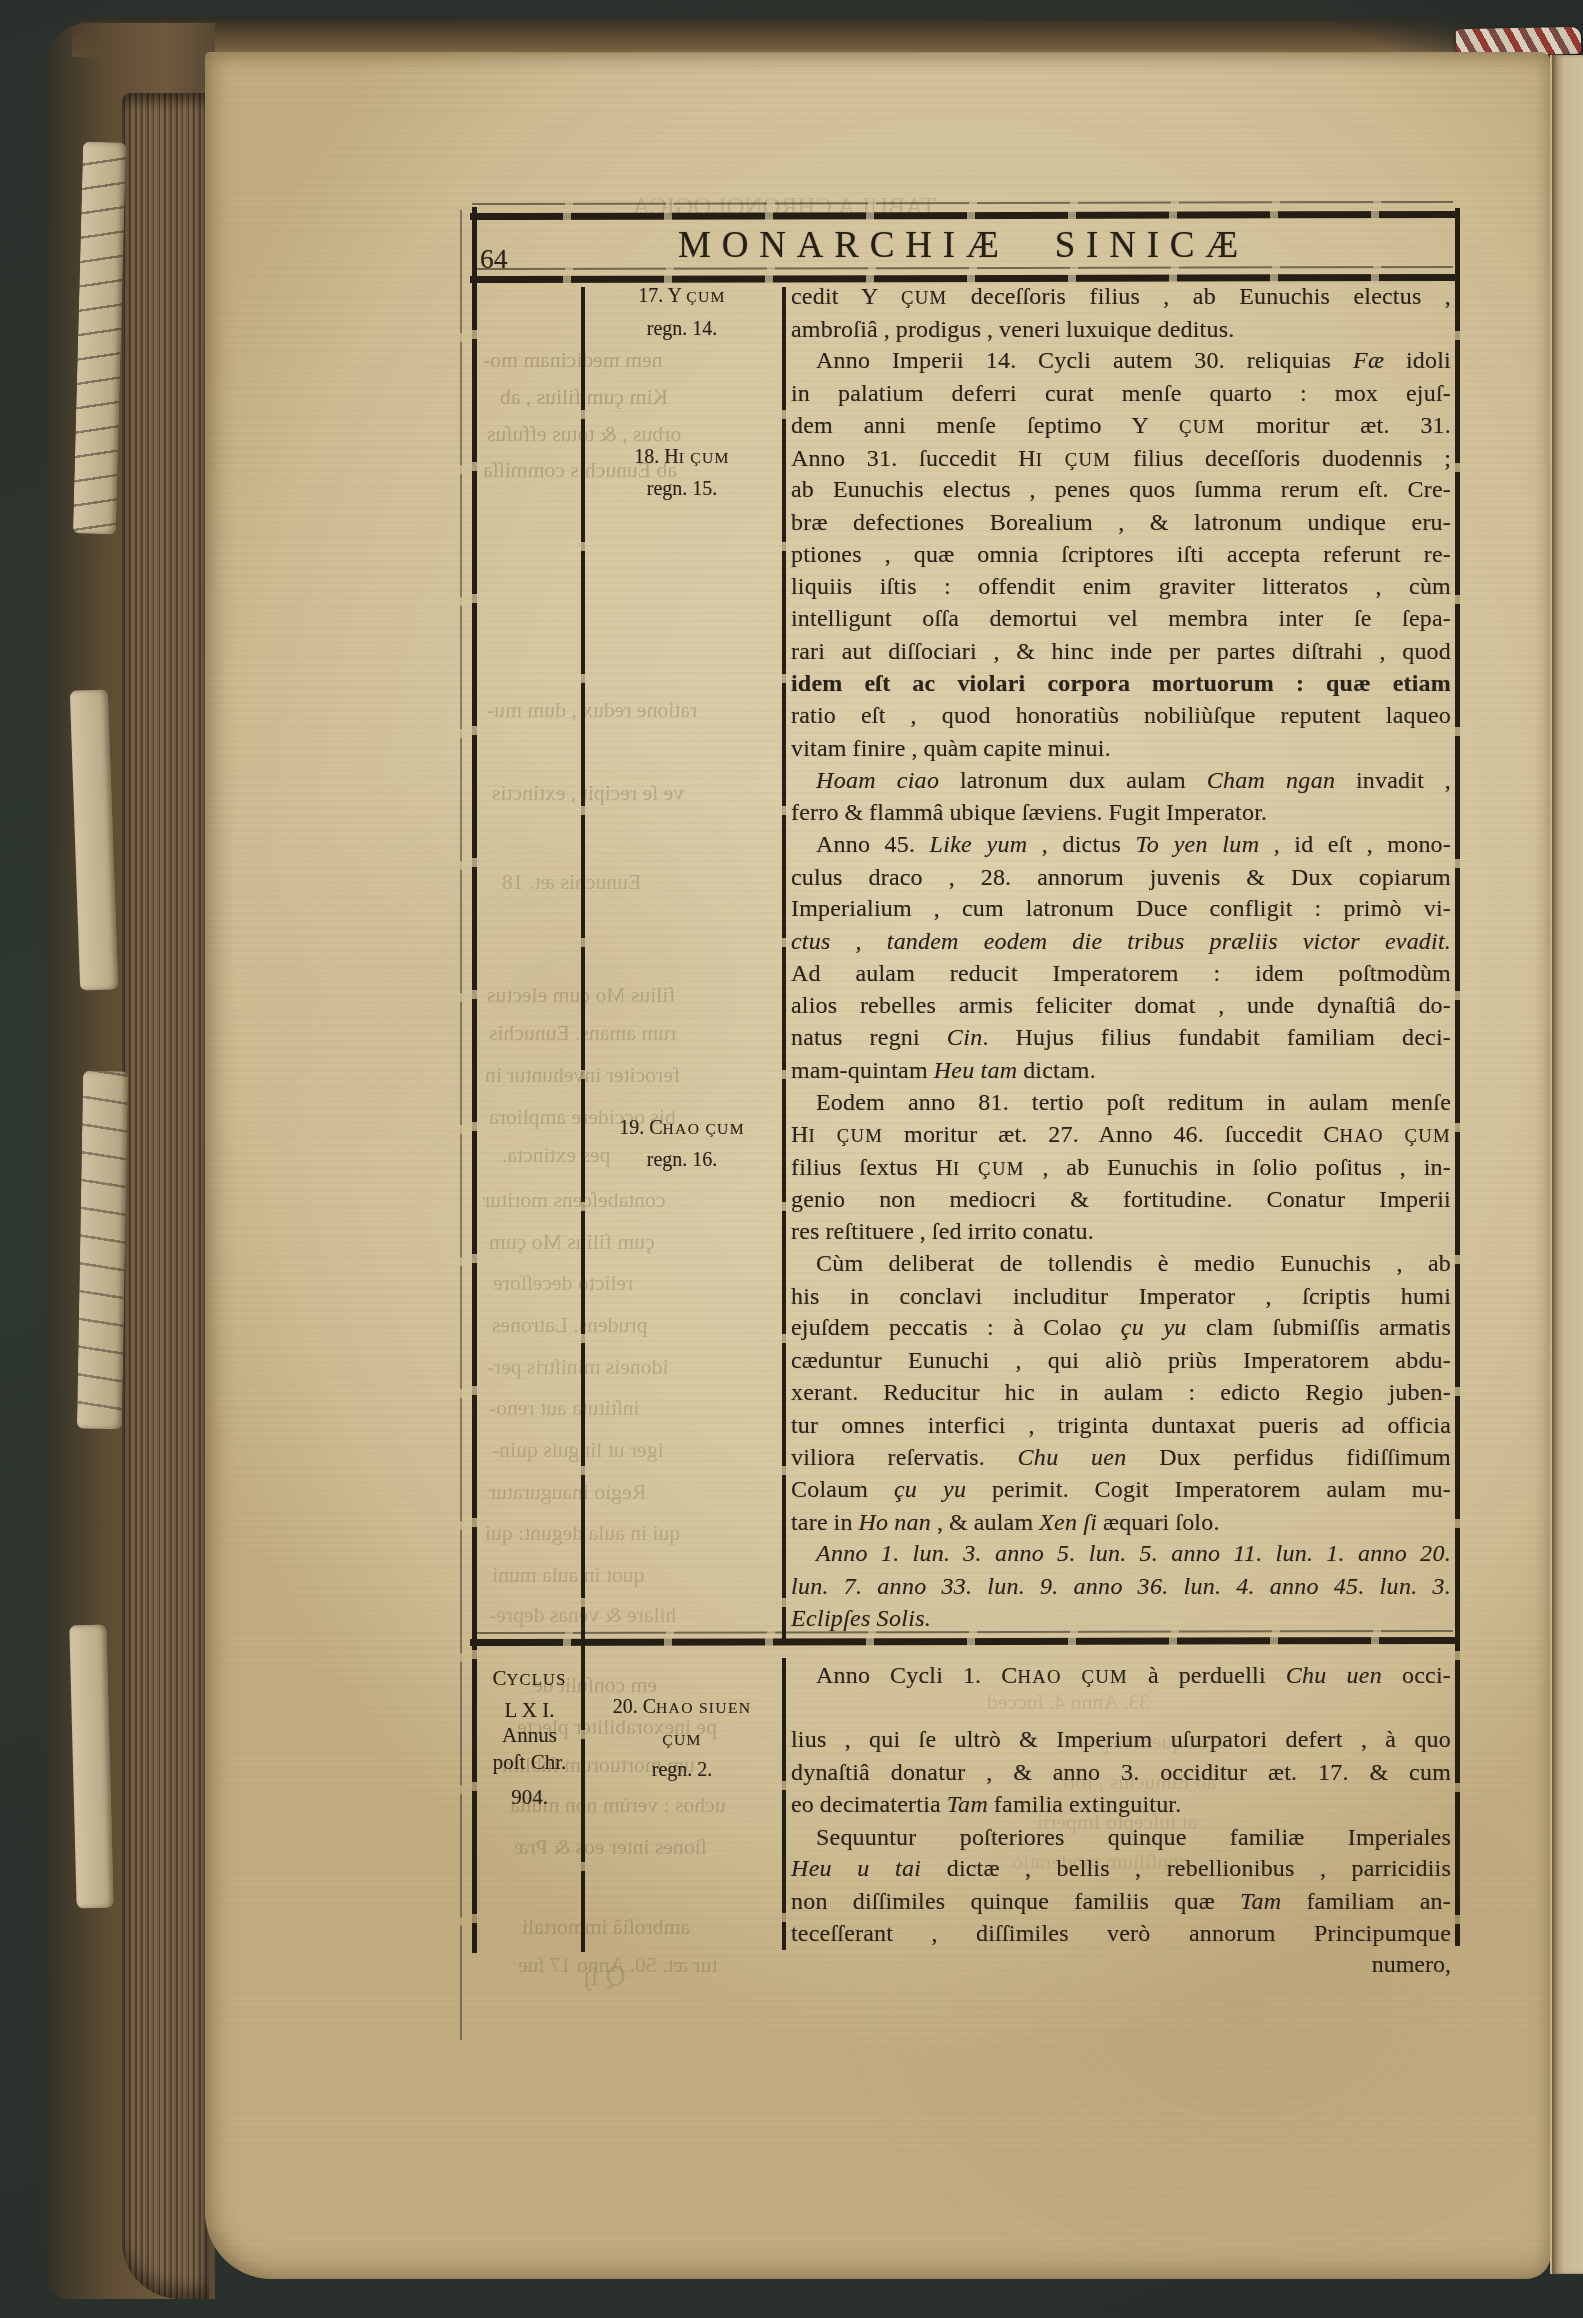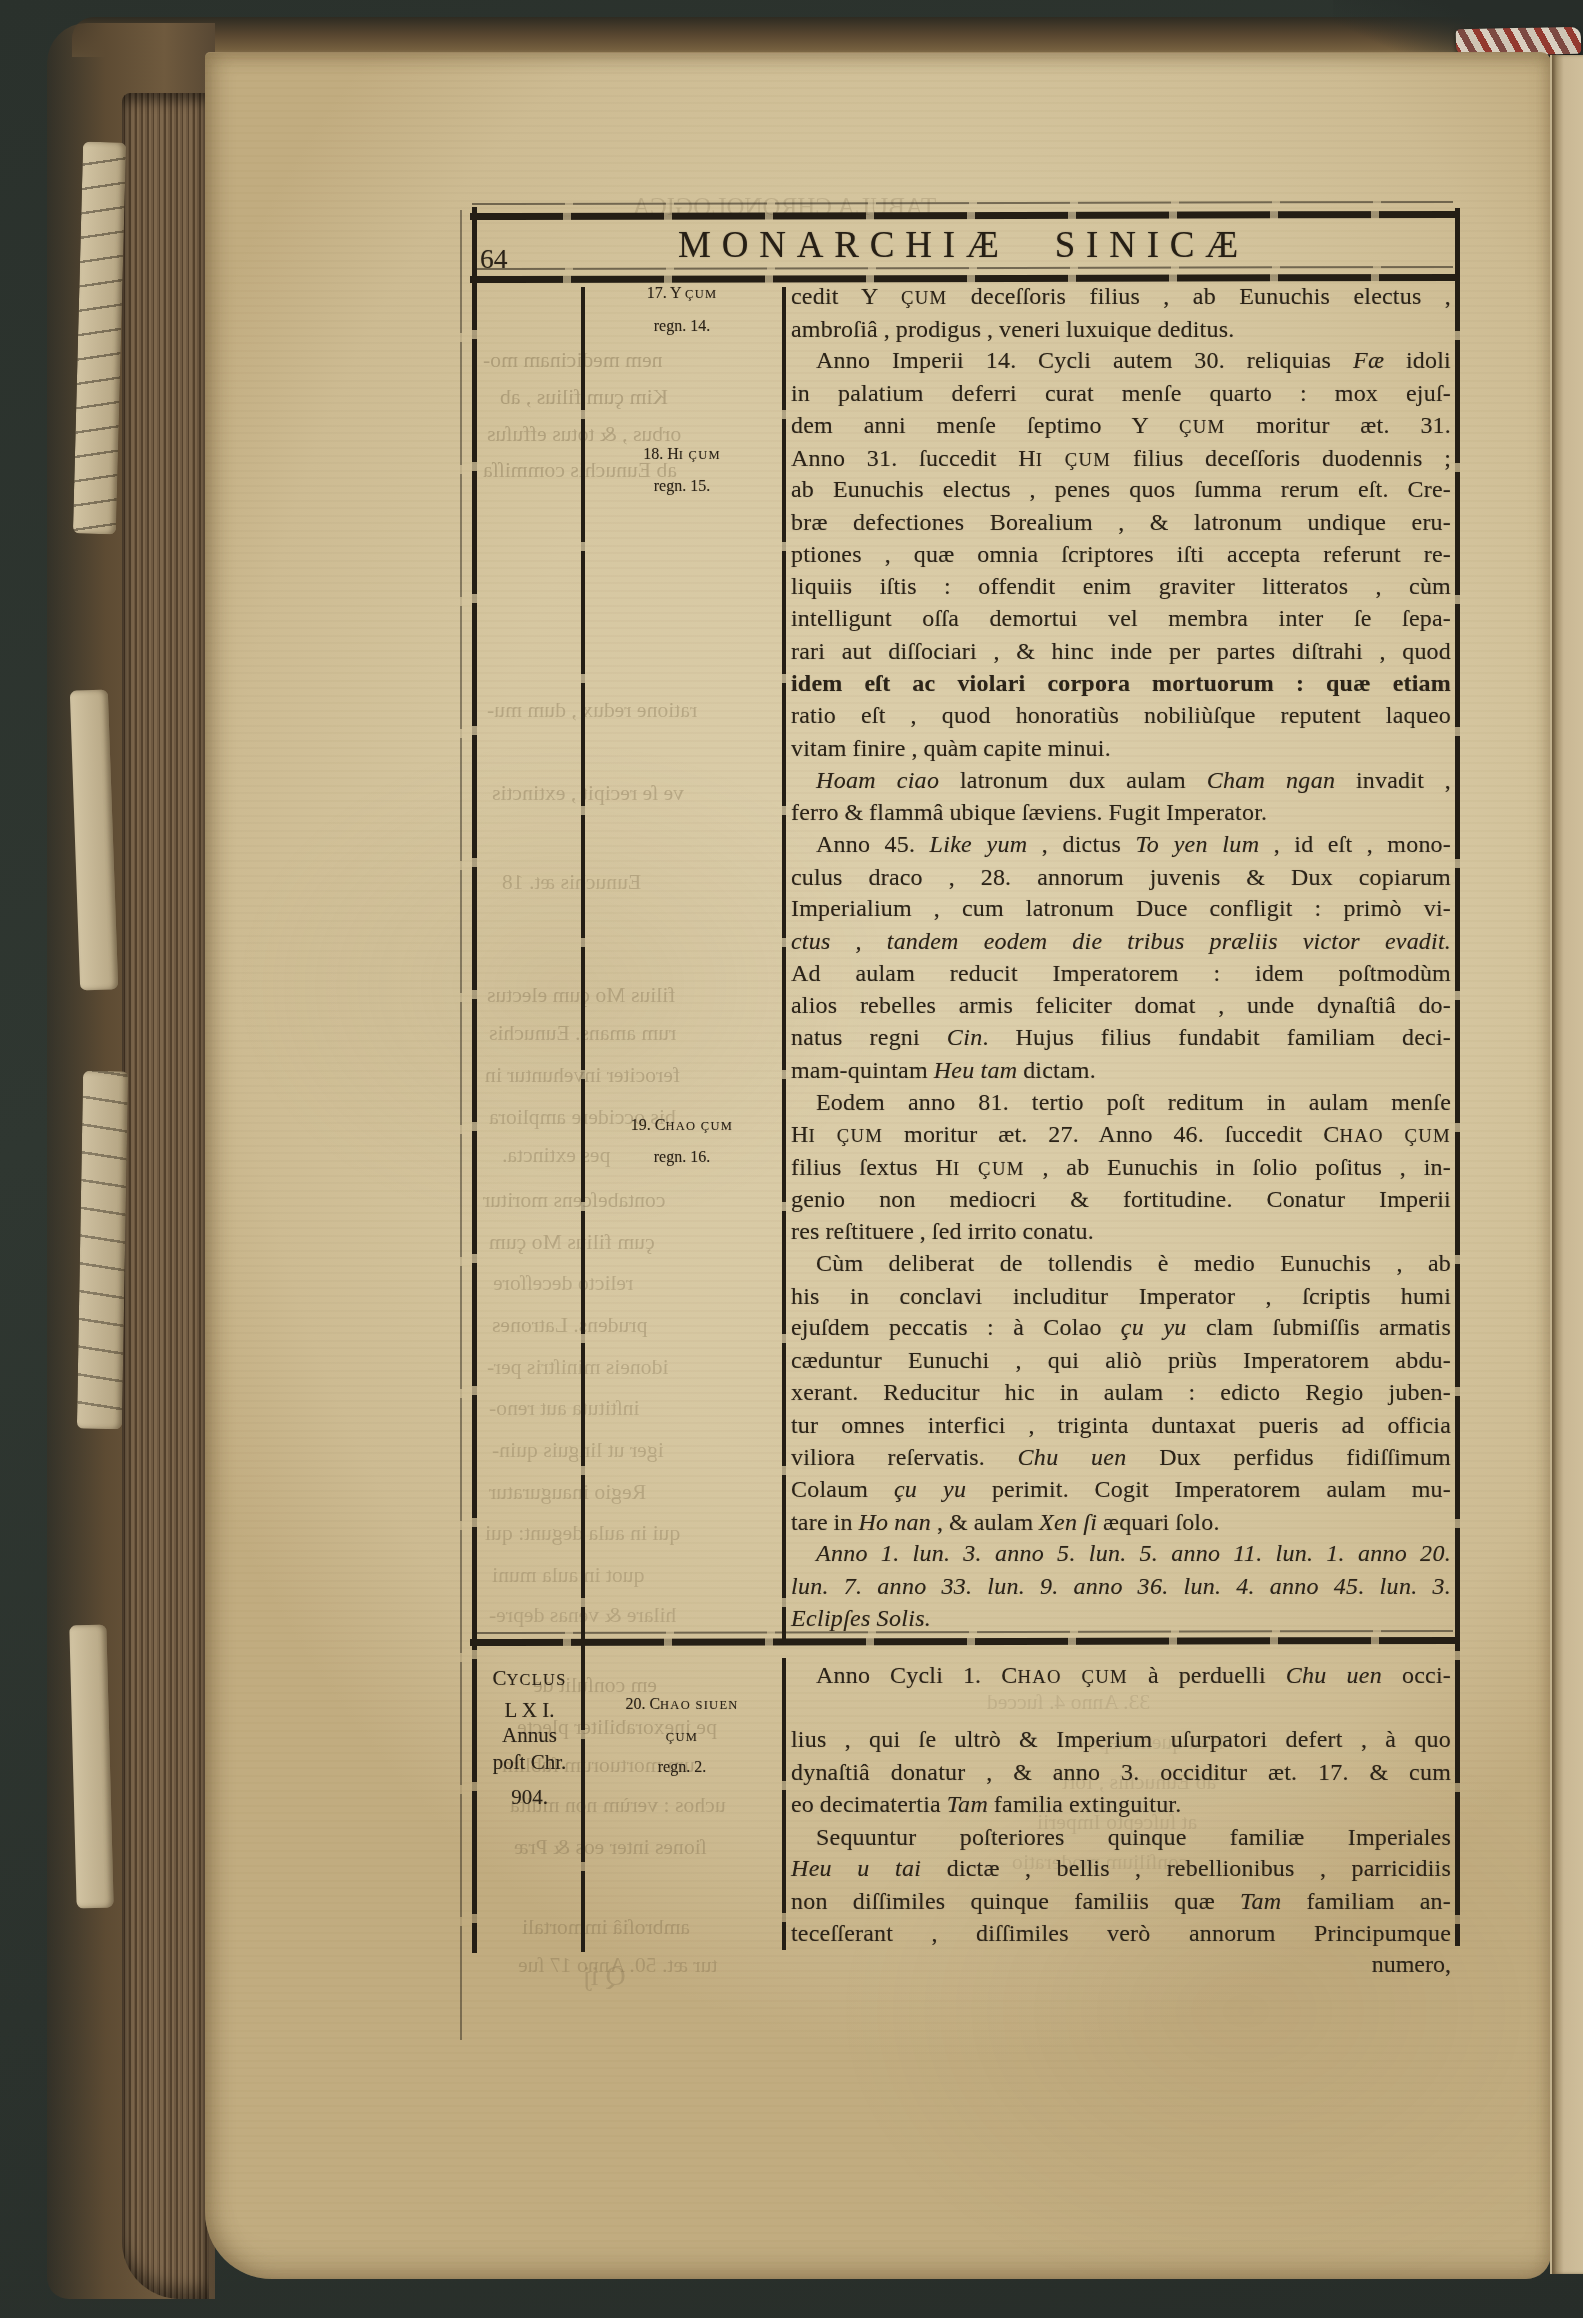--- a/index.html
+++ b/index.html
@@ -61,21 +61,21 @@
     text-shadow:0 0 1.2px rgba(38,31,21,.45);}
   .textblock{position:absolute;left:791px;width:660px;}
   .textblock.main{top:282px;height:1358px;}
   .textblock.bottom{top:1661px;height:300px;}
   .tline{position:absolute;left:0;width:660px;font-size:24px;line-height:28px;
     letter-spacing:0.2px;word-spacing:-0.4px;text-align:justify;text-align-last:justify;}
   .tline.end{text-align-last:left;}
   .tline.ind{text-indent:25px;}
   .tline i{letter-spacing:0.3px;}
   .sc{font-size:.78em;letter-spacing:1.3px;}
-  .mnote{position:absolute;left:583px;width:198px;text-align:center;font-size:16px;
+  .mnote{position:absolute;left:583px;width:198px;text-align:center;font-size:20px;
     white-space:nowrap;color:#2b2318;text-shadow:0 0 0.8px rgba(43,35,24,.35);}
   .cnote{position:absolute;left:477px;width:105px;text-align:center;font-size:21px;
     white-space:nowrap;color:#2b2318;text-shadow:0 0 0.8px rgba(43,35,24,.35);}
   .catchword{position:absolute;left:791px;top:1951px;width:660px;text-align:right;
     font-size:24px;color:#2b2318;text-shadow:0 0 1px rgba(43,35,24,.35);}
   .bleed{position:absolute;transform:scaleX(-1);white-space:nowrap;color:#6e5d3f;
     font-size:21.7px;pointer-events:none;}
   .layer{position:absolute;left:0;top:0;width:1584px;height:2319px;}
   #bleed-layer{z-index:2;}
   #rules-layer{z-index:3;}

